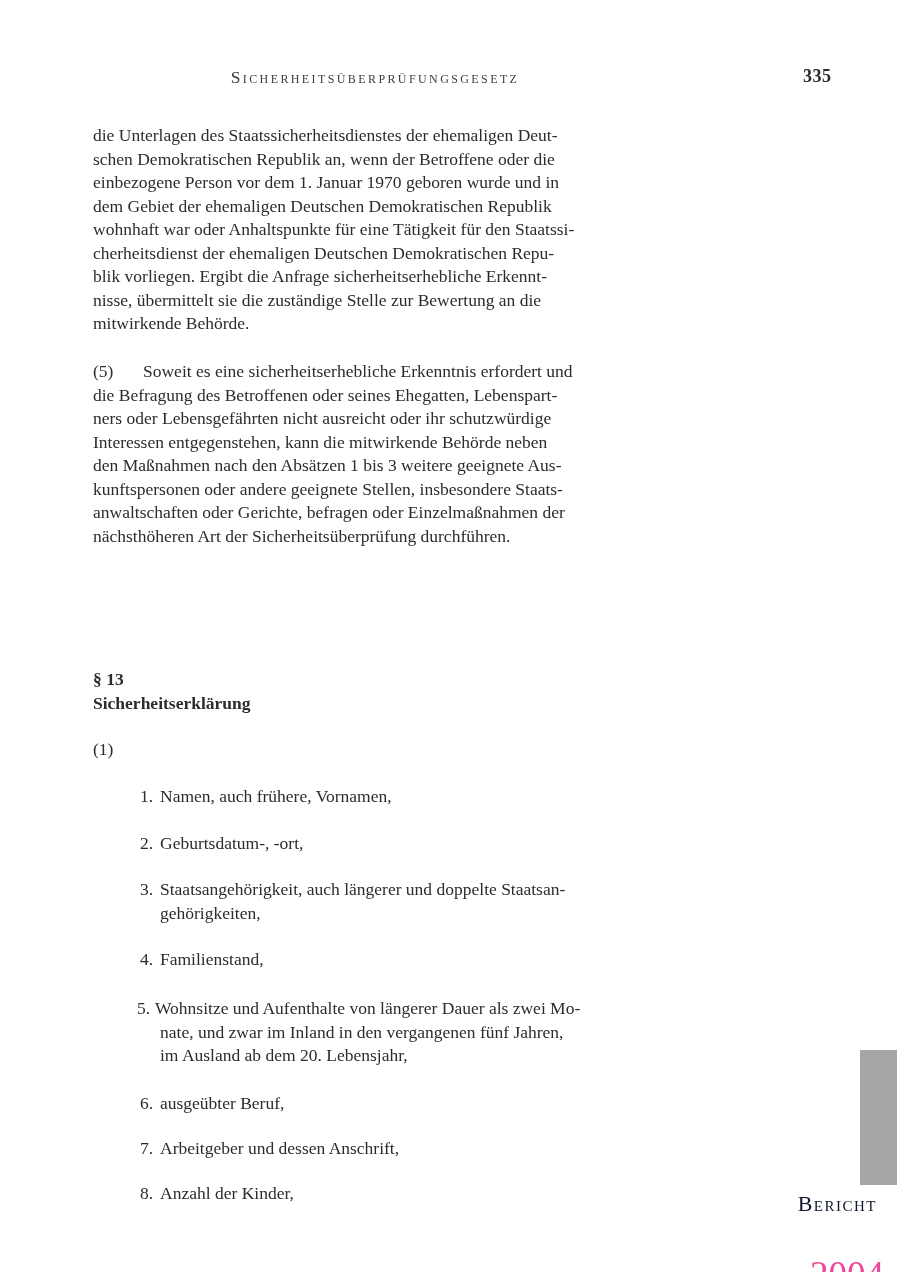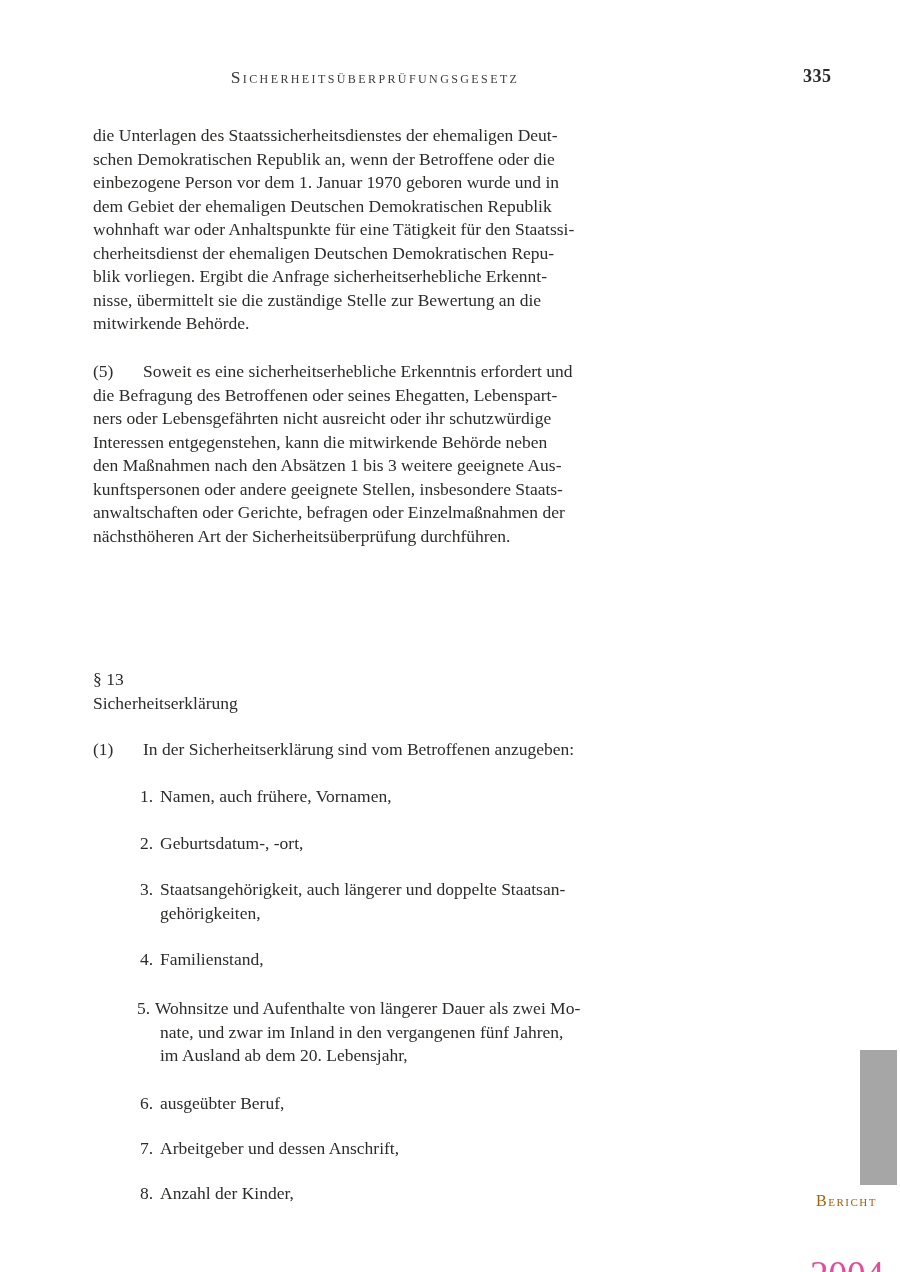--- a/index.html
+++ b/index.html
@@ -28,21 +28,21 @@
   .body-block {
     position:absolute; left:93px; width:600px;
     font-size:17.5px; line-height:23.5px;
   }
   .pre { white-space:pre-line; }
   #p-cont { top:124px; }
   #p5 { top:360px; text-indent:50px; }
   #p1 { top:738px; text-indent:50px; }
   .hang-marker { position:absolute; left:0; top:0; text-indent:0; }
   #section-head { top:592px; left:143px; }
-  #law-head { top:668px; font-weight:normal; }
+  #law-head { top:668px; font-weight:bold; }
   
   .list-item {
     position:absolute; left:140px; width:530px;
     font-size:17.5px; line-height:23.5px;
   }
   .list-item .num { position:absolute; left:0; top:0; }
   .list-item .txt { display:block; margin-left:20px; white-space:pre-line; }
   #li-1 { top:785px; }
   #li-2 { top:832px; }
   #li-3 { top:878px; }
@@ -54,22 +54,22 @@
   #li-7 { top:1137px; }
   #li-8 { top:1182px; }
   
   .brand-bar {
     position:absolute; left:860px; top:1050px;
     width:37px; height:135px;
     background:#a6a6a6;
   }
   .brand-label {
     position:absolute; top:1193px; right:23px;
-    font-variant:small-caps; font-size:16px; letter-spacing:1.5px;
-    color:#a16207; line-height:1;
+    font-variant:small-caps; font-size:22px; letter-spacing:1.5px;
+    color:#0f172a; line-height:1;
   }
   .brand-year {
     position:absolute; top:1256px; right:16px;
     font-size:37px; color:#ec4899; line-height:1;
   }
 </style>
 </head>
 <body>
 
 <div class="page">
@@ -93,21 +93,21 @@
 Interessen entgegenstehen, kann die mitwirkende Behörde neben
 den Maßnahmen nach den Absätzen 1 bis 3 weitere geeignete Aus-
 kunftspersonen oder andere geeignete Stellen, insbesondere Staats-
 anwaltschaften oder Gerichte, befragen oder Einzelmaßnahmen der
 nächsthöheren Art der Sicherheitsüberprüfung durchführen.</span></div>
 
 
   <div class="body-block pre" id="law-head">§ 13
 Sicherheitserklärung</div>
 
-  <div class="body-block" id="p1"><span class="hang-marker">(1)</span><span class="pre">In der Sicherheitserklärung sind vom Betroffenen anzugeben:</span></div>
+  <div class="body-block" id="p1"><span class="hang-marker">(1)</span></div>
 
   <div class="list-item" id="li-1">
       <span class="num">1.</span>
       <span class="txt">Namen, auch frühere, Vornamen,</span>
     </div>
   <div class="list-item" id="li-2">
       <span class="num">2.</span>
       <span class="txt">Geburtsdatum-, -ort,</span>
     </div>
   <div class="list-item" id="li-3">

